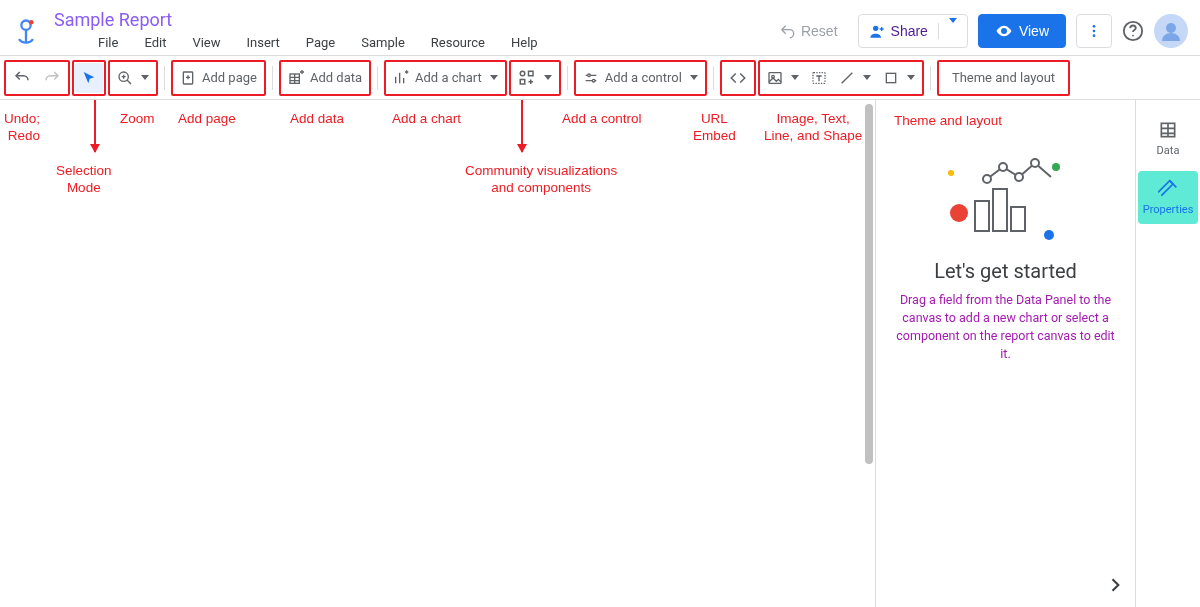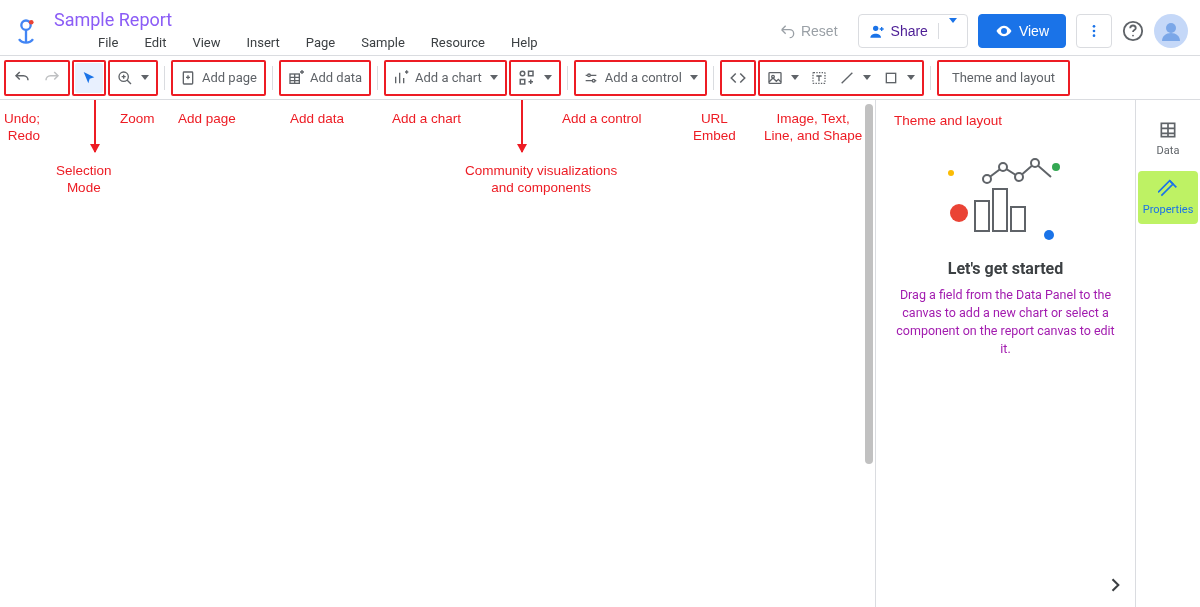--- a/index.html
+++ b/index.html
@@ -115,37 +115,37 @@
   
   .sidepanel {
     width: 260px;
     background: #fff;
     padding: 12px 10px;
     display: flex; flex-direction: column; align-items: center;
     text-align: center;
     border-right: 1px solid #dadce0;
   }
   .sidepanel .illus { margin: 20px 0 16px; }
-  .sidepanel h3 { font-size: 16px; color: #3c4043; font-weight: 700; margin-bottom: 8px; }
+  .sidepanel h3 { font-size: 20px; color: #3c4043; font-weight: 400; margin-bottom: 8px; }
   .sidepanel p { font-size: 12.5px; color: #a21caf; line-height: 18px; padding: 0 8px; }
   .sidepanel .footer-caret { margin-top: auto; align-self: flex-end; font-size: 20px; color: #3c4043; cursor: pointer; }
 
   
   .rail {
     width: 64px;
     display: flex; flex-direction: column; align-items: center;
     padding-top: 12px;
     gap: 6px;
   }
   .rail-item {
     width: 60px; display: flex; flex-direction: column; align-items: center;
     padding: 8px 0; font-size: 11px; color: #5f6368; cursor: pointer;
     border-radius: 4px;
   }
-  .rail-item.active { background: #bef264; color: #1a73e8; }
+  .rail-item.active { background: #5eead4; color: #1a73e8; }
   .rail-item svg { margin-bottom: 4px; }
 
   svg { display: block; }
 </style>
 </head>
 <body>
 
 <div class="header">
   <span class="logo">
     <svg viewBox="0 0 24 24" width="28" height="28">

